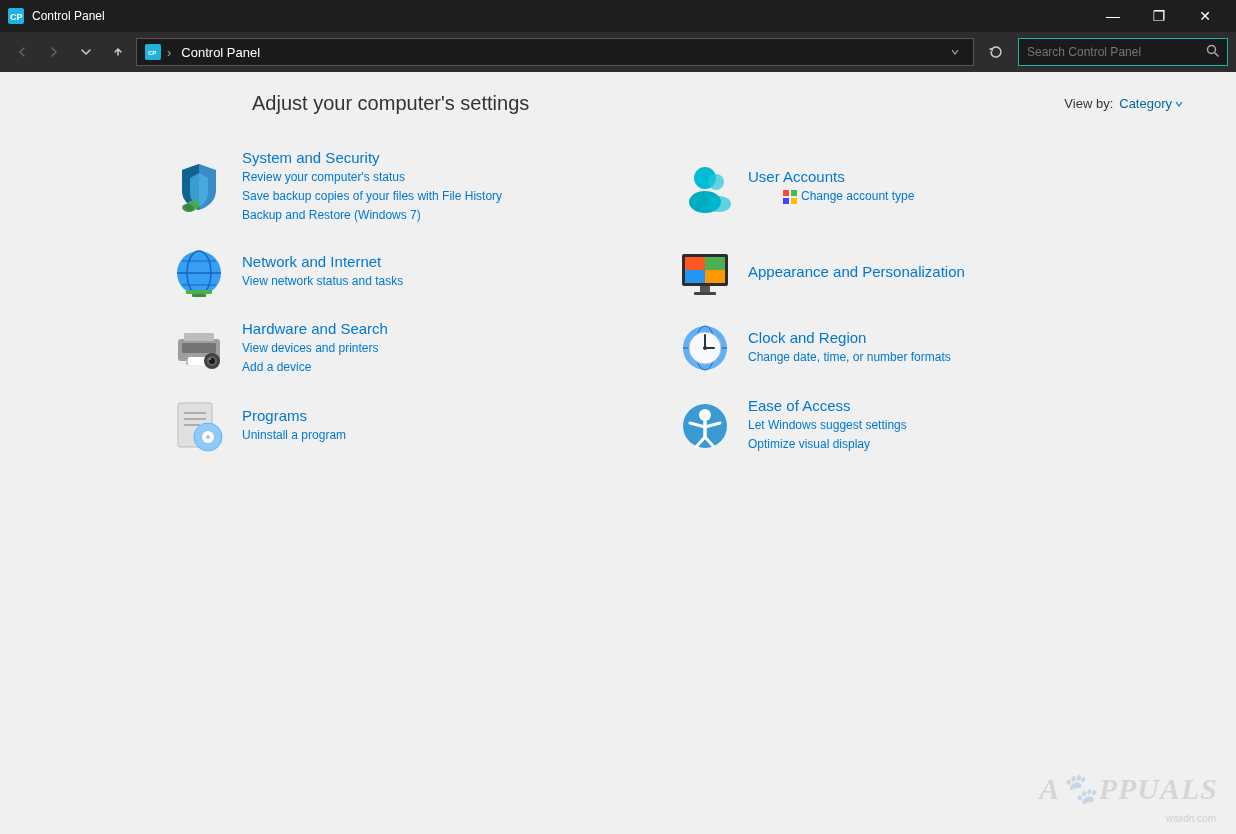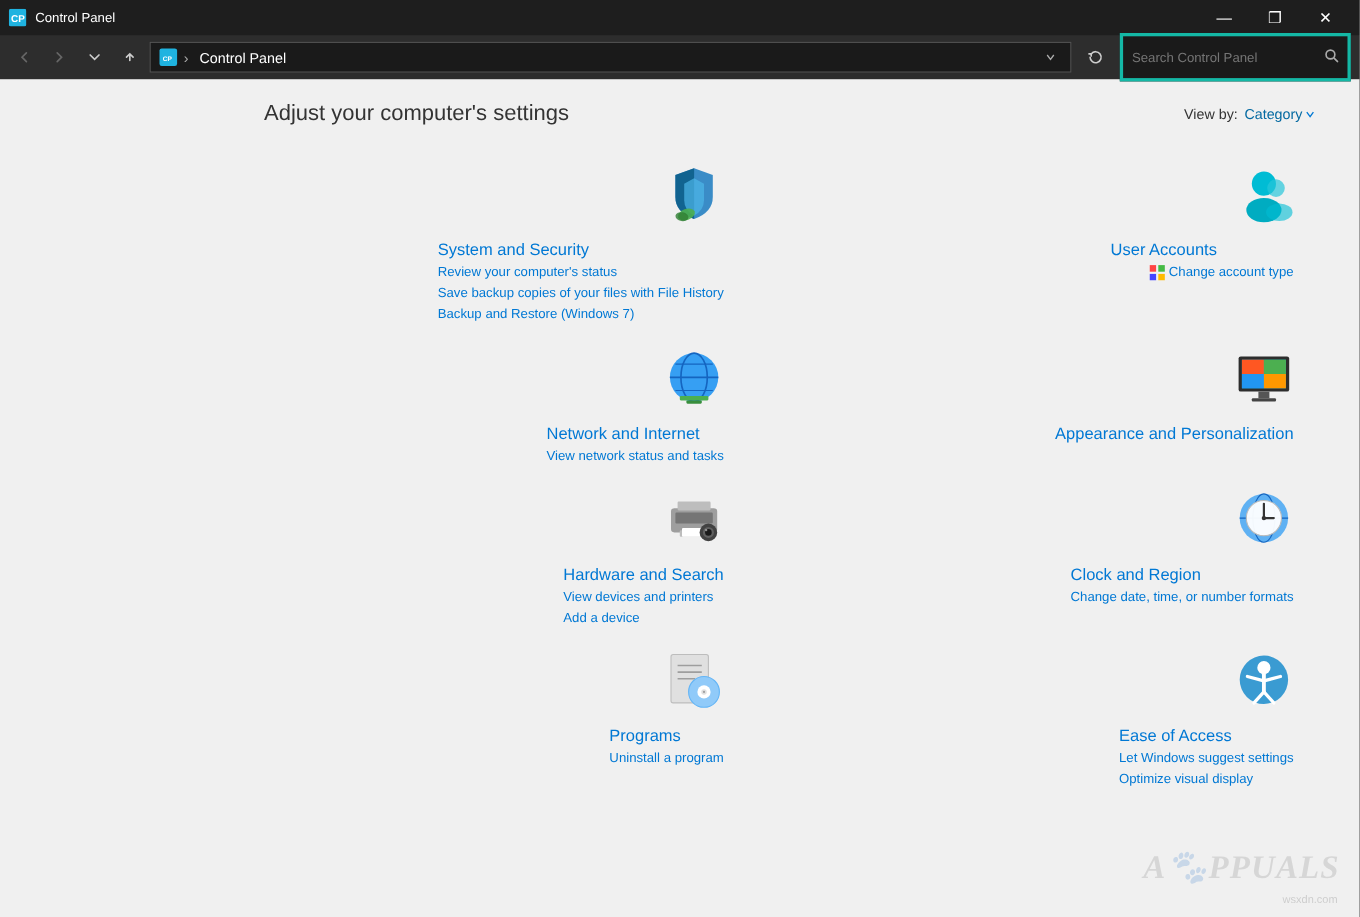--- a/index.html
+++ b/index.html
@@ -120,23 +120,23 @@
       border: none;
       color: #ccc;
       cursor: pointer;
       display: flex;
       align-items: center;
       justify-content: center;
       margin-left: 4px;
     }
     .search-bar {
       width: 210px;
-      height: 44px;
+      height: 28px;
       background: #1a1a1a;
-      border: 3px solid #14b8a6;
+      border: 1px solid #14b8a6;
       display: flex;
       align-items: center;
       padding: 0 8px;
       gap: 4px;
       margin-left: 4px;
     }
     .search-input {
       flex: 1;
       background: transparent;
       border: none;
@@ -149,21 +149,21 @@
       border: none;
       color: #aaa;
       cursor: pointer;
       font-size: 13px;
     }
 
     
     .main-content {
       background: #f0f0f0;
       height: calc(834px - 32px - 40px);
-      padding: 20px 40px;
+      padding: 20px 52px;
       overflow-y: auto;
     }
 
     .page-header {
       display: flex;
       align-items: center;
       justify-content: space-between;
       margin-bottom: 24px;
       padding-left: 200px;
     }
@@ -189,25 +189,24 @@
 
     .categories-grid {
       display: grid;
       grid-template-columns: 1fr 1fr;
       gap: 0;
       padding-left: 120px;
     }
 
     .category-item {
       display: flex;
-      align-items: flex-end;
+      align-items: center;
       gap: 16px;
       padding: 10px 20px 10px 0;
       min-height: 70px;
-      flex-direction: column;
     }
 
     .category-icon {
       width: 54px;
       height: 54px;
       flex-shrink: 0;
       display: flex;
       align-items: center;
       justify-content: center;
     }

